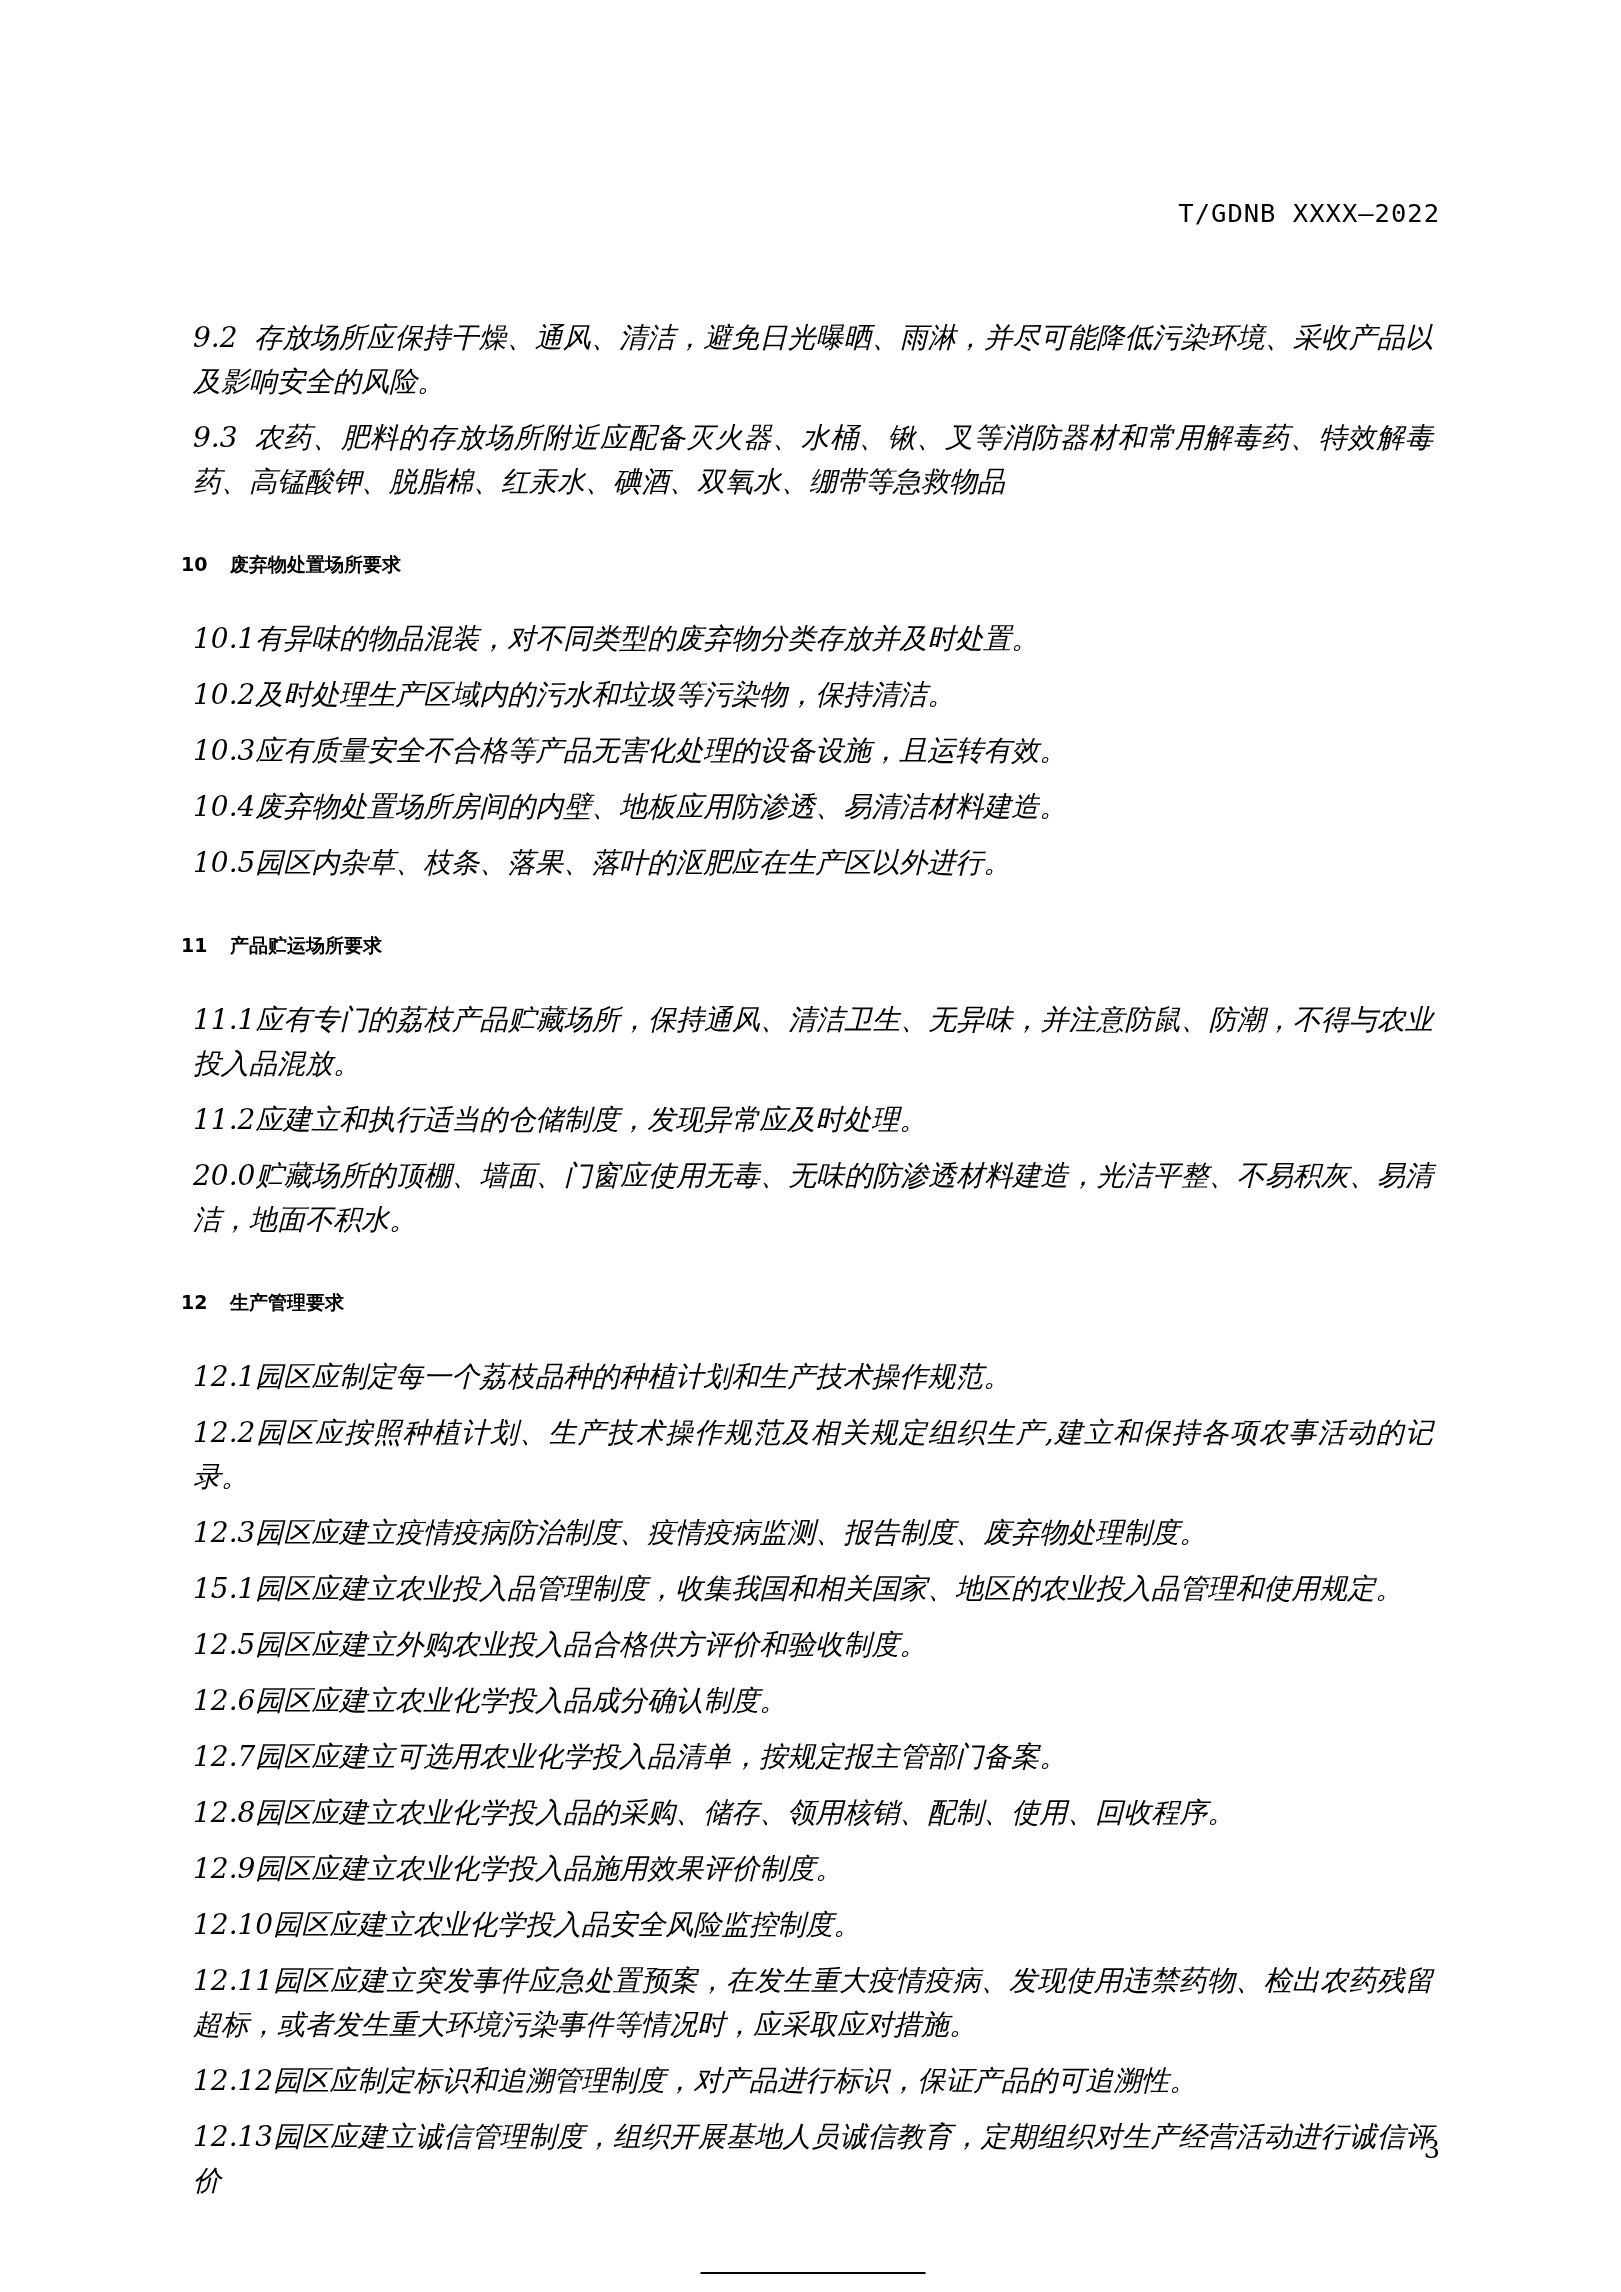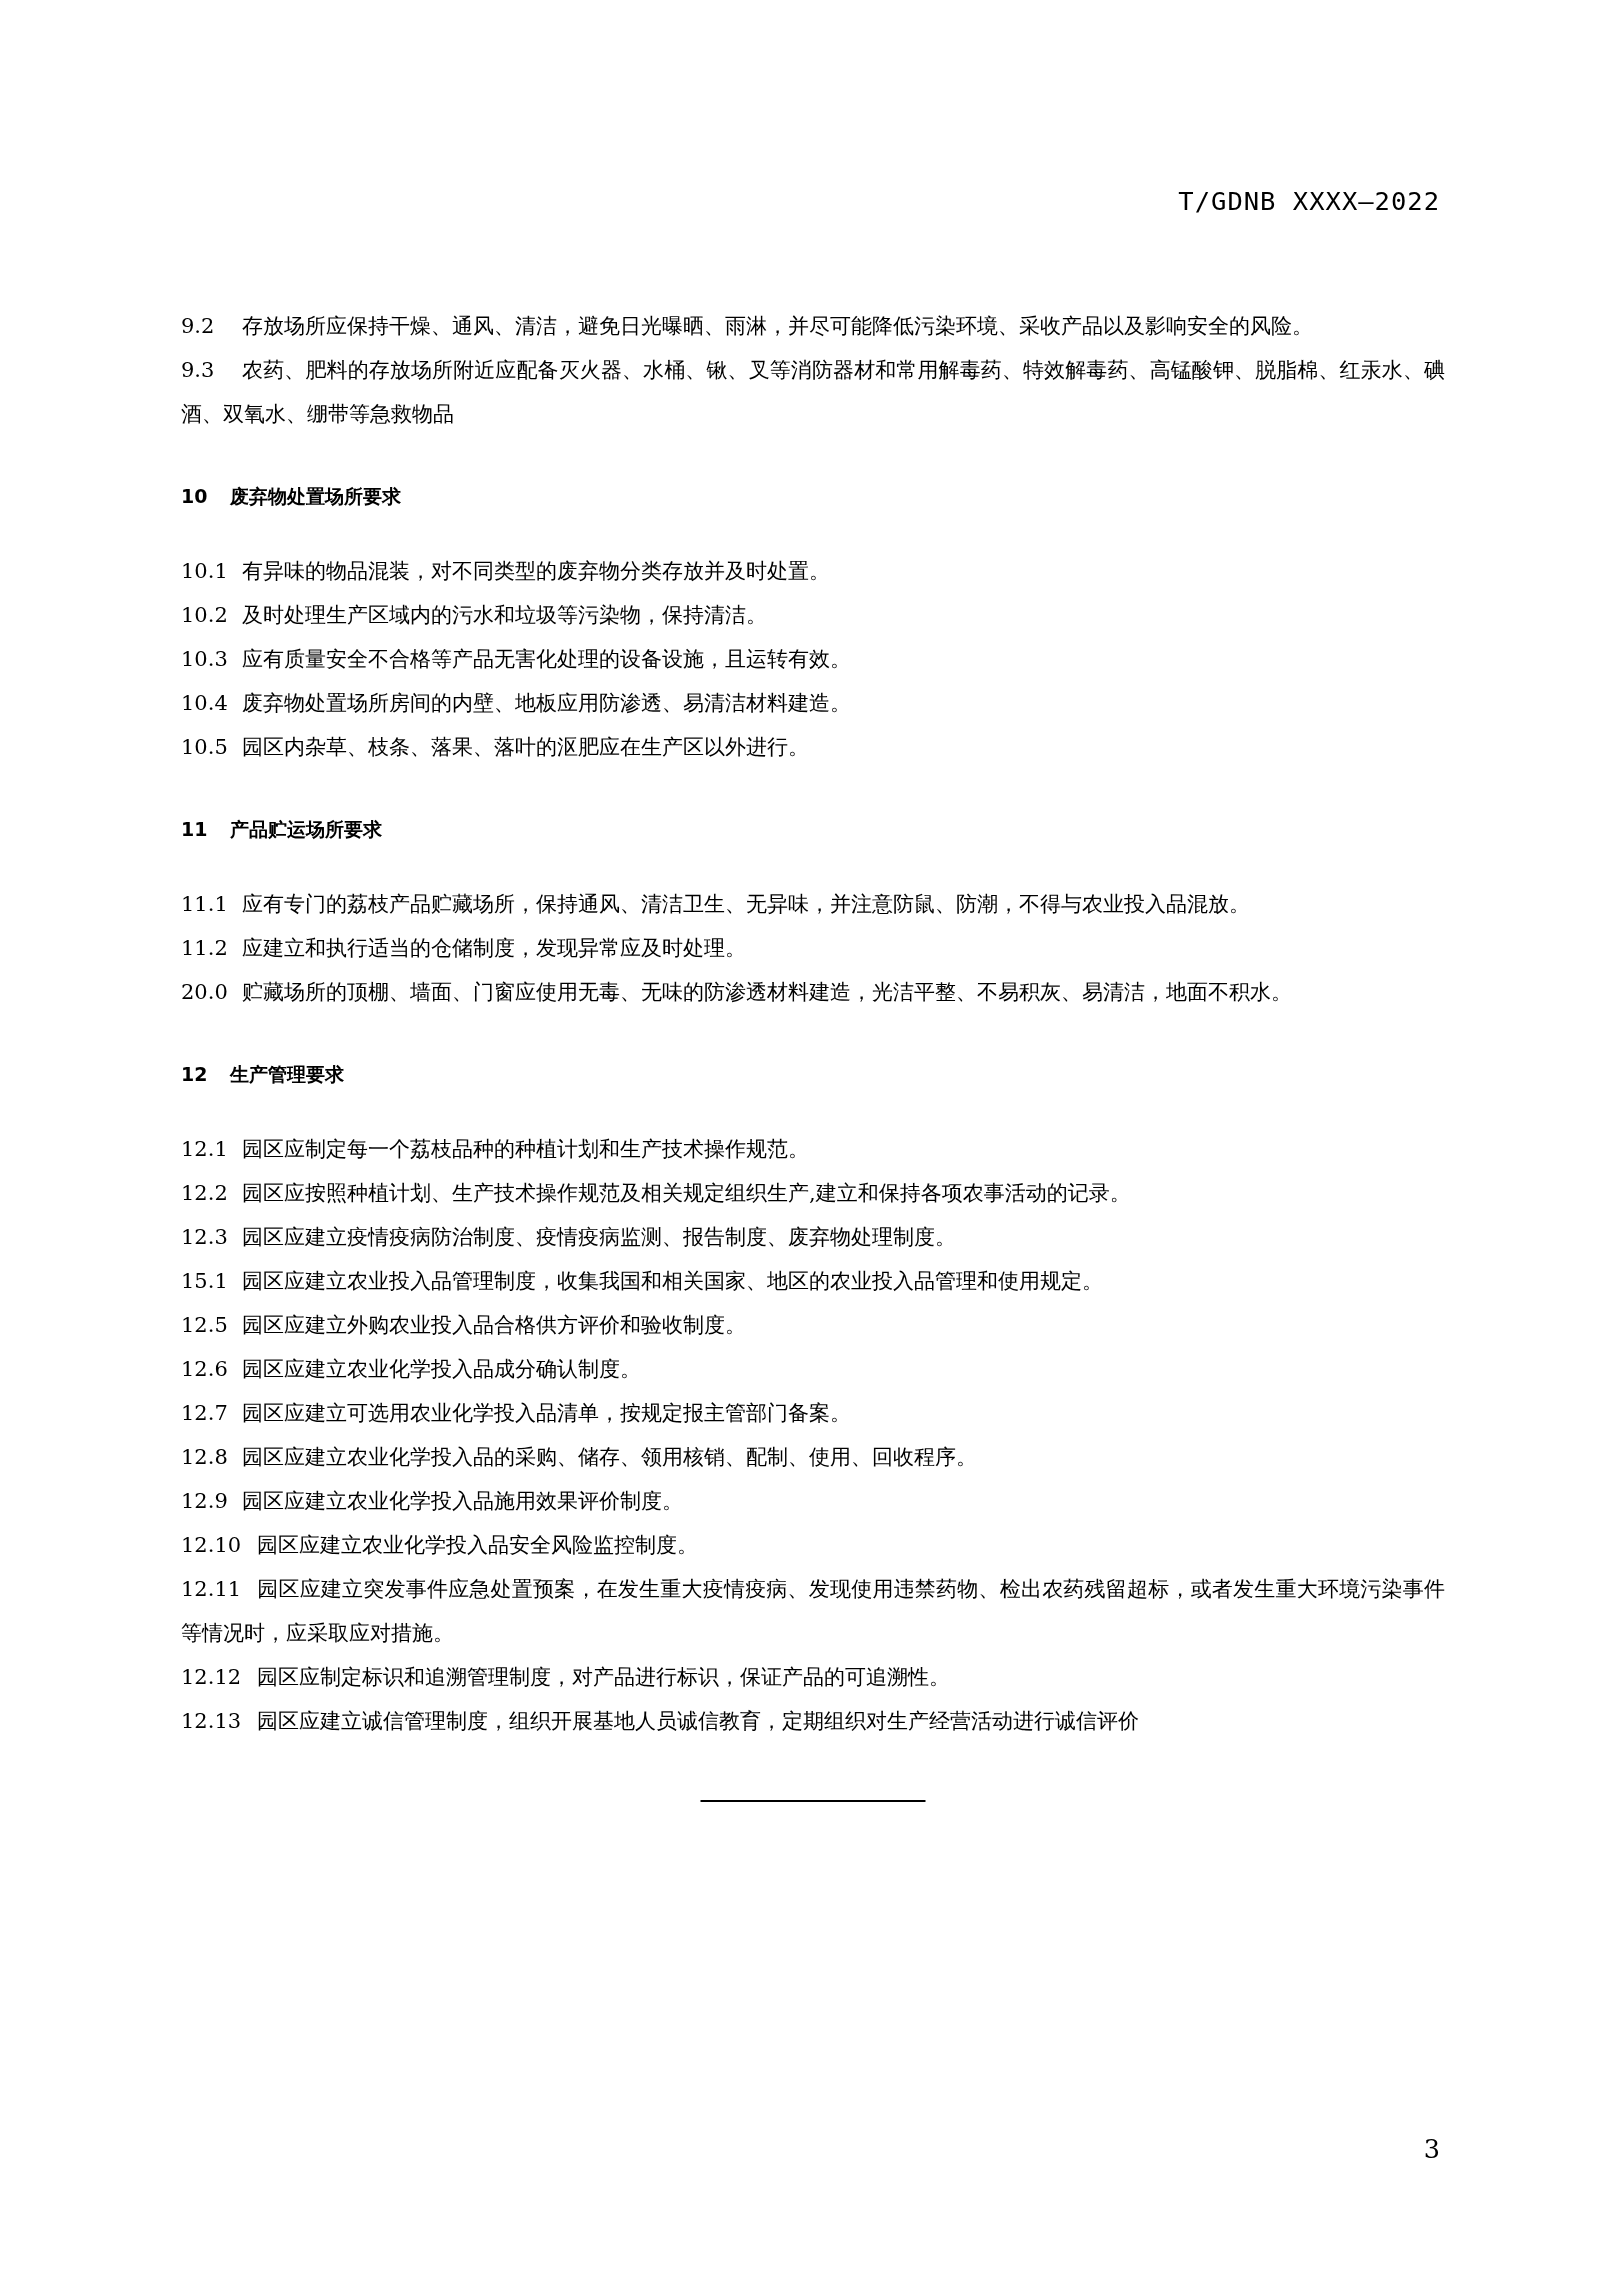--- a/index.html
+++ b/index.html
@@ -17,39 +17,40 @@
   .page {
     position: absolute;
     top: 0; left: 0;
     width: 1621px;
     height: 2293px;
     box-sizing: border-box;
     padding: 0;
   }
   .header {
     position: absolute;
-    top: 186px;
+    top: 198px;
     right: 181px;
     font-family: "DejaVu Sans Mono", "Liberation Mono", monospace;
     font-size: 25.5px;
     letter-spacing: 1px;
     white-space: nowrap;
   }
   .content {
     position: absolute;
     top: 304px;
     left: 181px;
     width: 1264px;
   }
   p {
-    margin: 0;
-    font-size: 21px;
+    margin: 12px;
+    font-size: 28px;
     line-height: 44px;
     text-align: justify;
     text-justify: inter-ideograph;
+    font-style: italic;
   }
   .para {
     text-indent: 0;
   }
   .numlead {
     display: inline-block;
     min-width: 61px;
   }
   .numlead-wide {
     display: inline-block;

